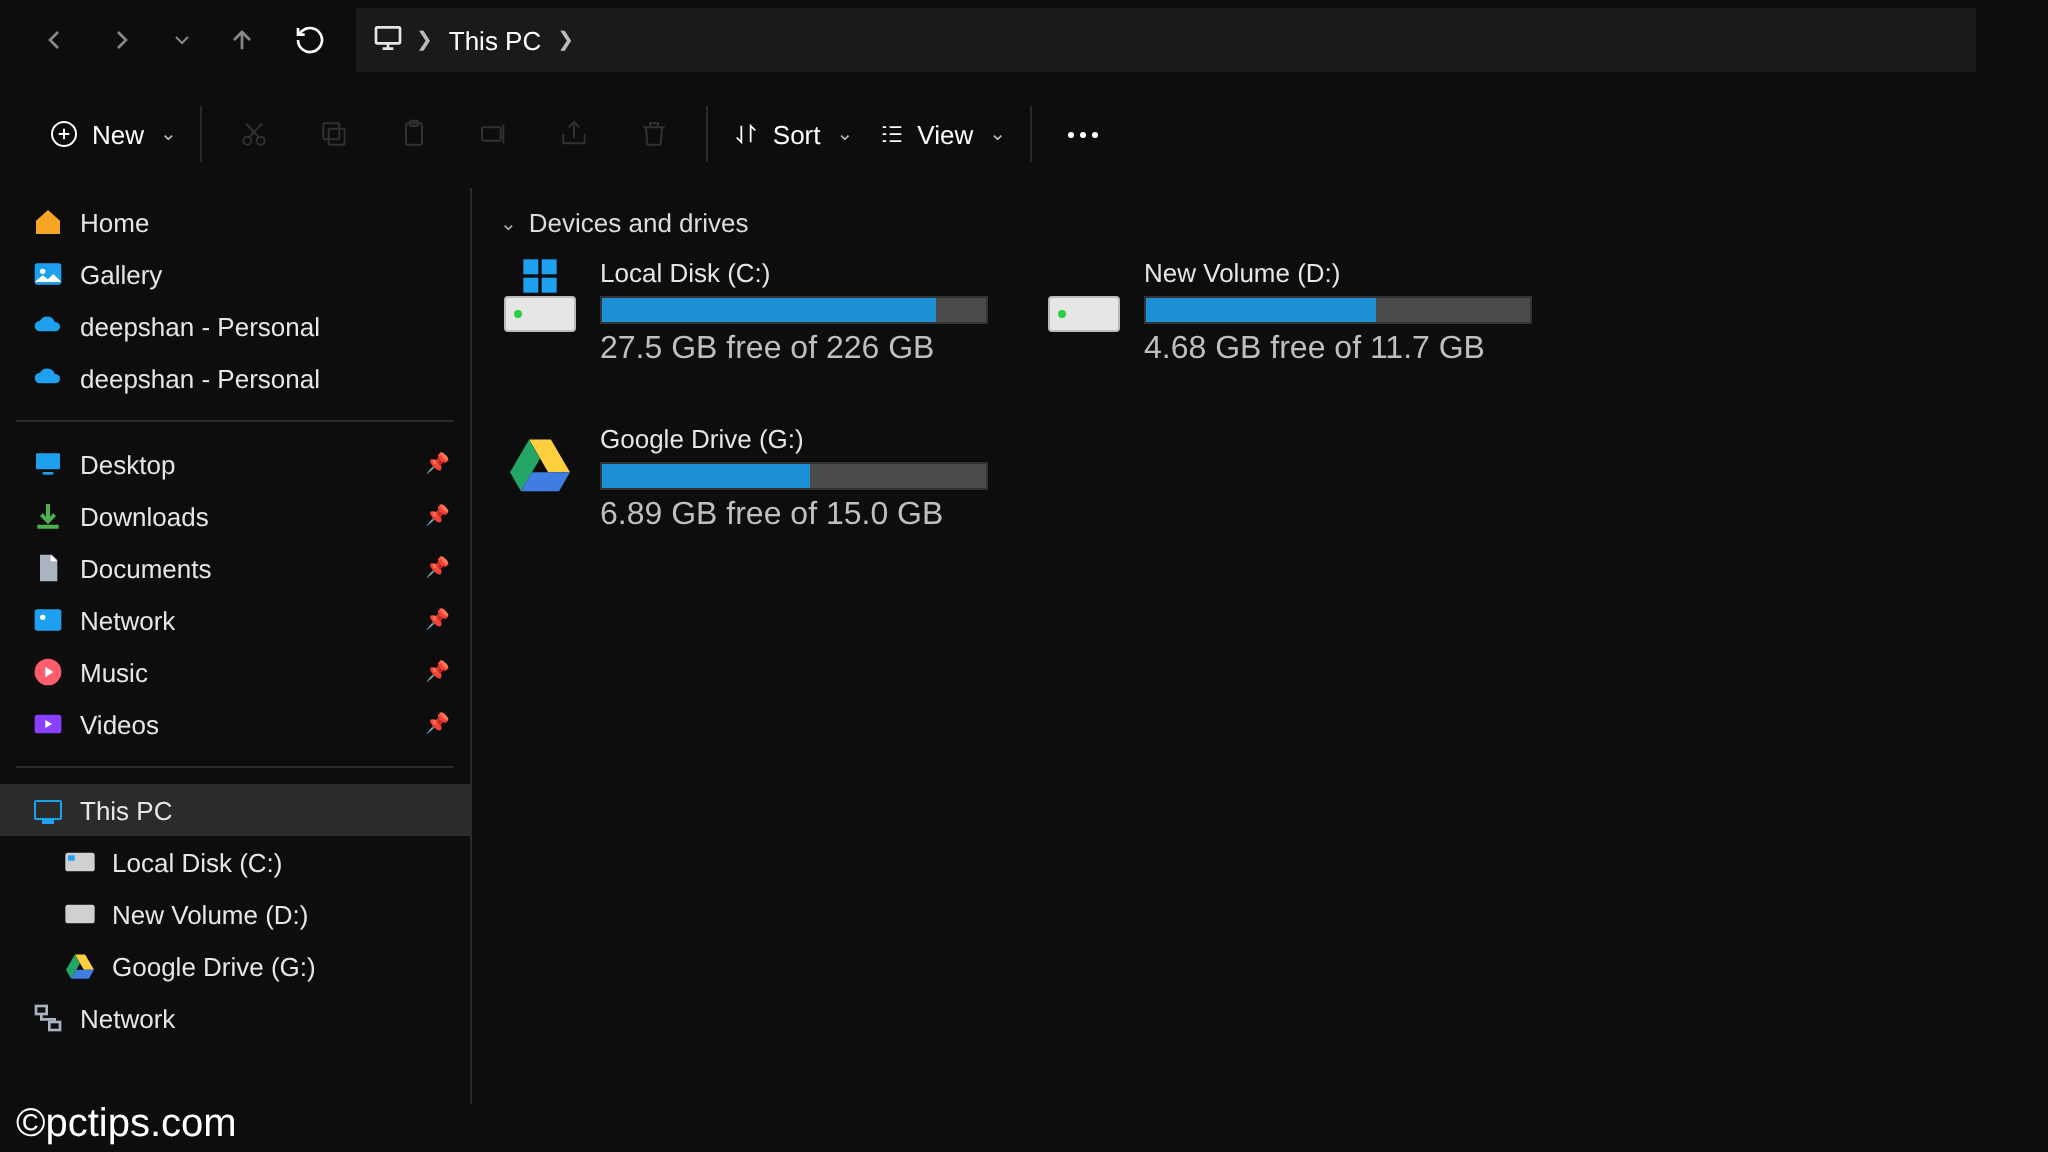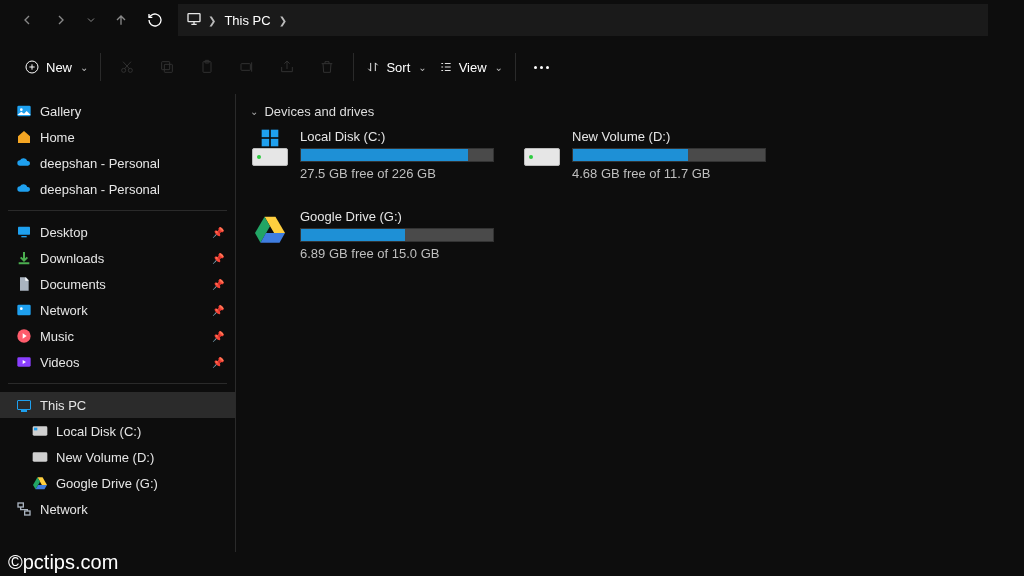--- a/index.html
+++ b/index.html
@@ -111,21 +111,21 @@
   .drive-title { margin-bottom: 4px; }
   .drive-bar {
     height: 14px; background: #4a4a4a;
     border: 1px solid #333;
     position: relative;
   }
   .drive-bar-fill {
     height: 100%; background: #1e90d6;
     position: absolute; left: 0; top: 0;
   }
-  .drive-sub { color: #bfbfbf; margin-top: 4px; font-size: 13px; }
+  .drive-sub { color: #bfbfbf; margin-top: 4px; font-size: 16px; }
   
   .watermark {
     position: absolute; left: 8px; bottom: 2px;
     color: #fff; font-size: 20px; text-align: center;
   }
   
   .dot { width:3px;height:3px;background:#fff;border-radius:50%; }
   .dots { display:flex; gap:3px; }
   .pc-ico { width:14px;height:10px;border:1px solid #1ea0ef;border-radius:1px;position:relative; }
   .pc-ico::after{content:"";position:absolute;width:6px;height:2px;background:#1ea0ef;left:3px;bottom:-3px;}
@@ -248,35 +248,35 @@
     </div>
   </div>
 </div>
 
 <div class="main">
 
   <div class="sidebar">
 
     <div class="sb-item">
       <span class="ico">
+          <svg width="16" height="16" viewBox="0 0 24 24" fill="#f5a623">
+            <path d="M3 11l9-8 9 8v10H3z"></path>
+          </svg>
+        </span>
+      <span class="label">Home</span>
+    </div>
+    <div class="sb-item">
+      <span class="ico">
           <svg width="16" height="16" viewBox="0 0 24 24">
             <rect x="2" y="4" width="20" height="16" rx="2" fill="#1ea0ef"></rect>
             <circle cx="8" cy="10" r="2" fill="#fff"></circle>
             <path d="M2 18l6-5 4 3 4-4 6 6H2z" fill="#fff"></path>
           </svg>
         </span>
       <span class="label">Gallery</span>
-    </div>
-    <div class="sb-item">
-      <span class="ico">
-          <svg width="16" height="16" viewBox="0 0 24 24" fill="#f5a623">
-            <path d="M3 11l9-8 9 8v10H3z"></path>
-          </svg>
-        </span>
-      <span class="label">Home</span>
     </div>
     <div class="sb-item">
       <span class="ico">
           <svg width="16" height="16" viewBox="0 0 24 24" fill="#1ea0ef">
             <path d="M6 16a4 4 0 010-8 6 6 0 0111 1 3.5 3.5 0 011 7H6z"></path>
           </svg>
         </span>
       <span class="label">deepshan - Personal</span>
     </div>
     <div class="sb-item">

